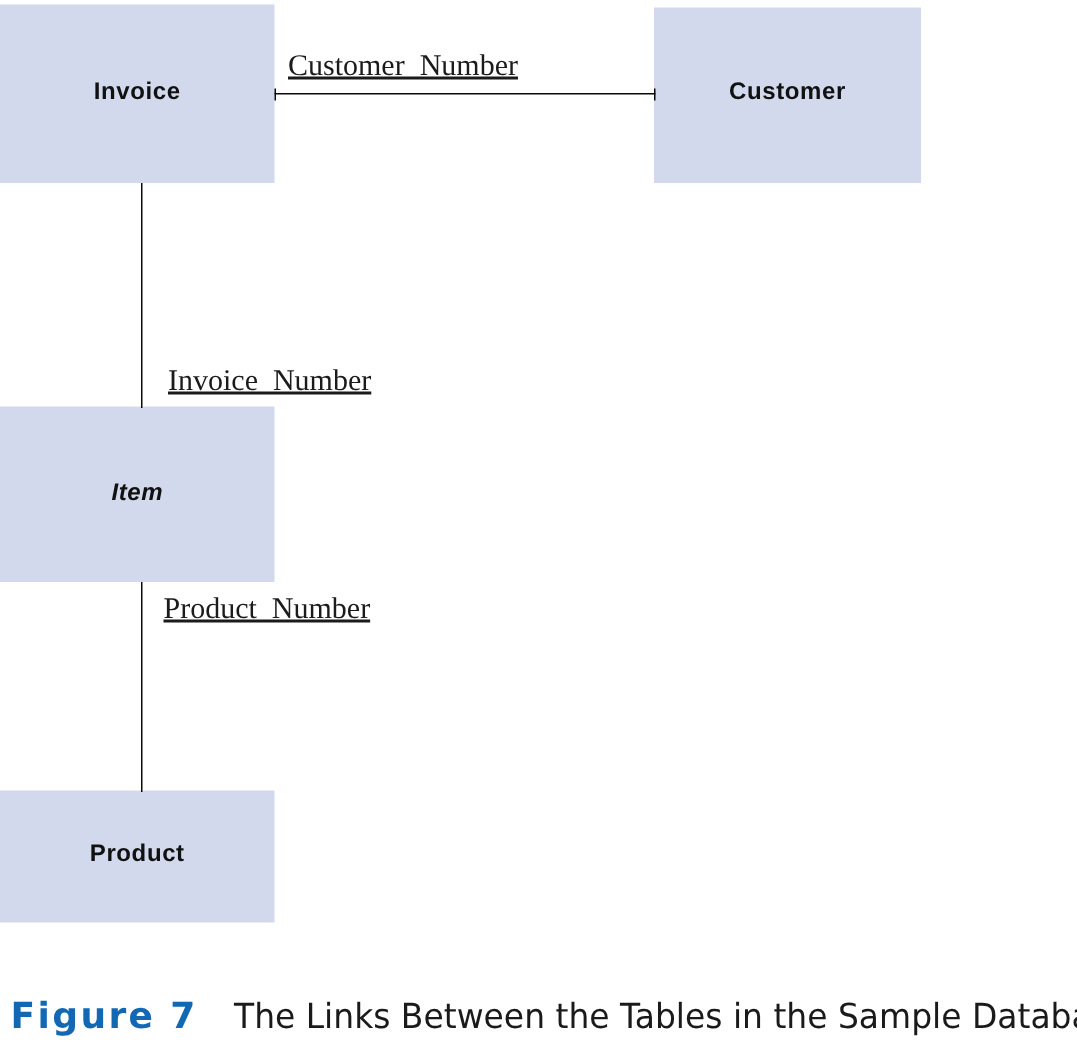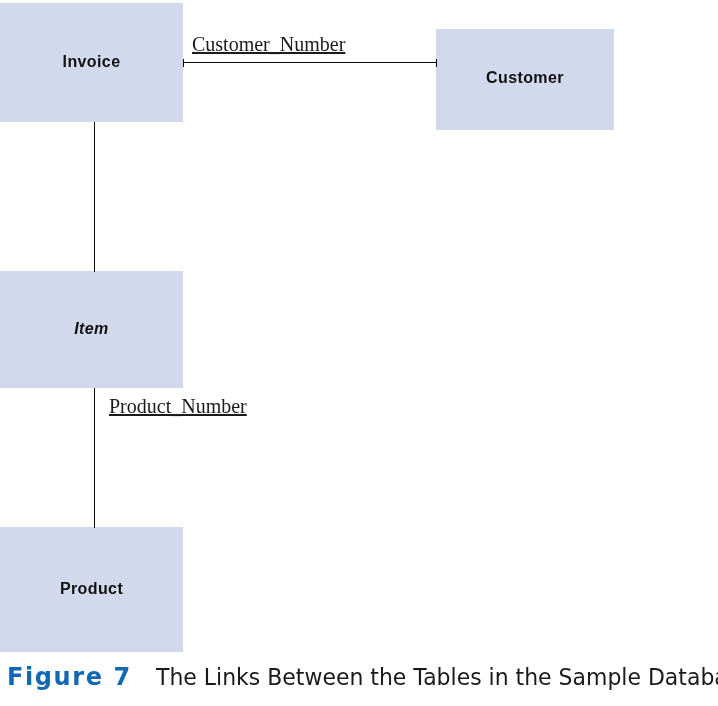--- a/index.html
+++ b/index.html
@@ -37,23 +37,23 @@
     font-family: "Liberation Sans", sans-serif;
     font-weight: bold;
     font-size: 16px;
     letter-spacing: 0.4px;
     color: #111111;
     line-height: 1;
     white-space: nowrap;
   }
 
   #box-invoice  { left: 0px;   top: 3px;   width: 183px; height: 119px; }
-  #box-customer { left: 436px; top: 5px;   width: 178px; height: 101px; margin-top: 24px; }
+  #box-customer { left: 436px; top: 5px;   width: 178px; height: 117px; }
   #box-item     { left: 0px;   top: 271px; width: 183px; height: 117px; }
-  #box-product  { left: 0px;   top: 527px; width: 183px; height: 125px; }
+  #box-product  { left: 0px;   top: 527px; width: 183px; height: 88px; }
 
   
   #box-invoice  .entity-label { transform: translate(0px, -1px); }
   #box-customer .entity-label { transform: translate(0px, -2px); }
   #box-item     .entity-label { transform: translate(0px, -1px); font-style: italic; }
   #box-product  .entity-label { transform: translate(0px, -1px); }
 
   
   .connector-h {
     position: absolute;
@@ -144,20 +144,21 @@
 
   <div class="entity-box" id="box-product">
     <span class="entity-label">Product</span>
   </div>
 
   <div class="connector-h" id="link-invoice-customer"></div>
   <div class="connector-v" id="link-invoice-item"></div>
   <div class="connector-v" id="link-item-product"></div>
 
   <span class="link-label" id="label-customer-number">Customer_Number</span>
+  <span class="link-label" id="label-invoice-number">Invoice_Number</span>
   <span class="link-label" id="label-product-number">Product_Number</span>
 
   <div id="figure-caption">
     <span id="caption-figure-number">Figure 7</span>
     <span id="caption-text">The Links Between the Tables in the Sample Database</span>
   </div>
 
 </div>
 
 </body></html>

